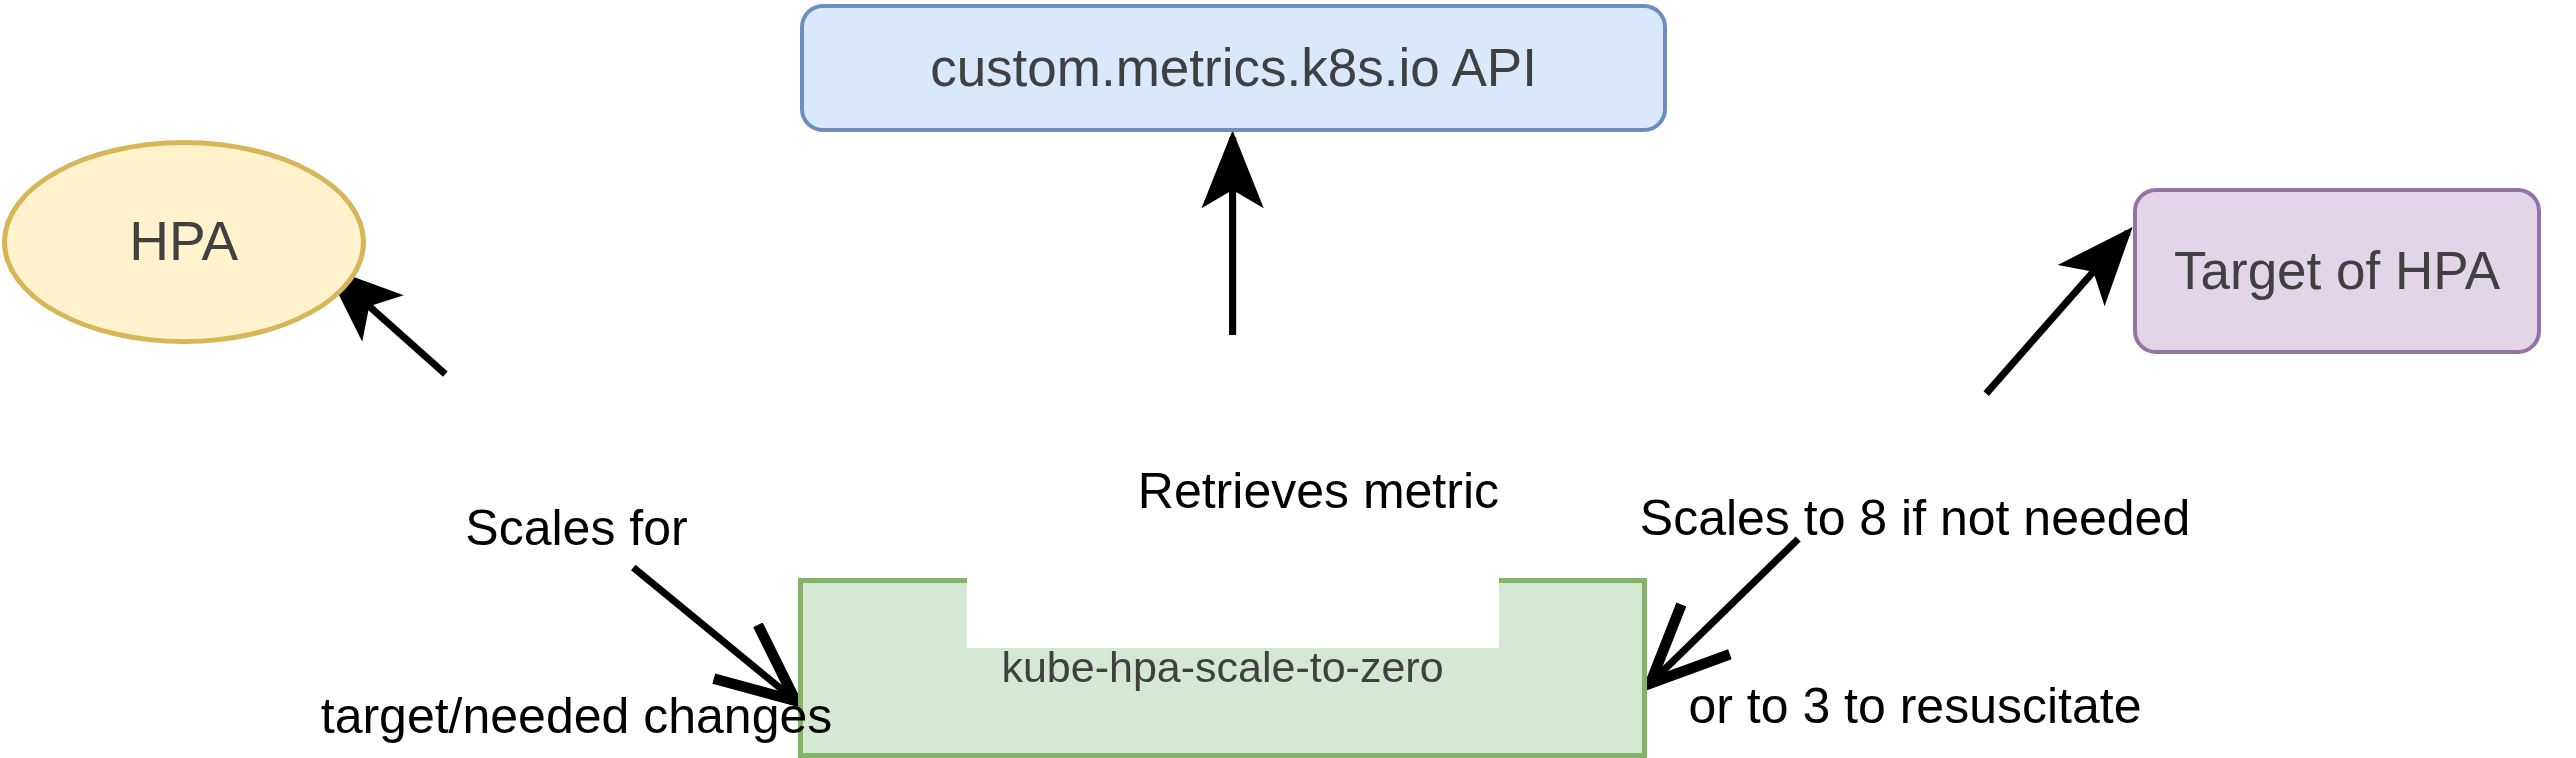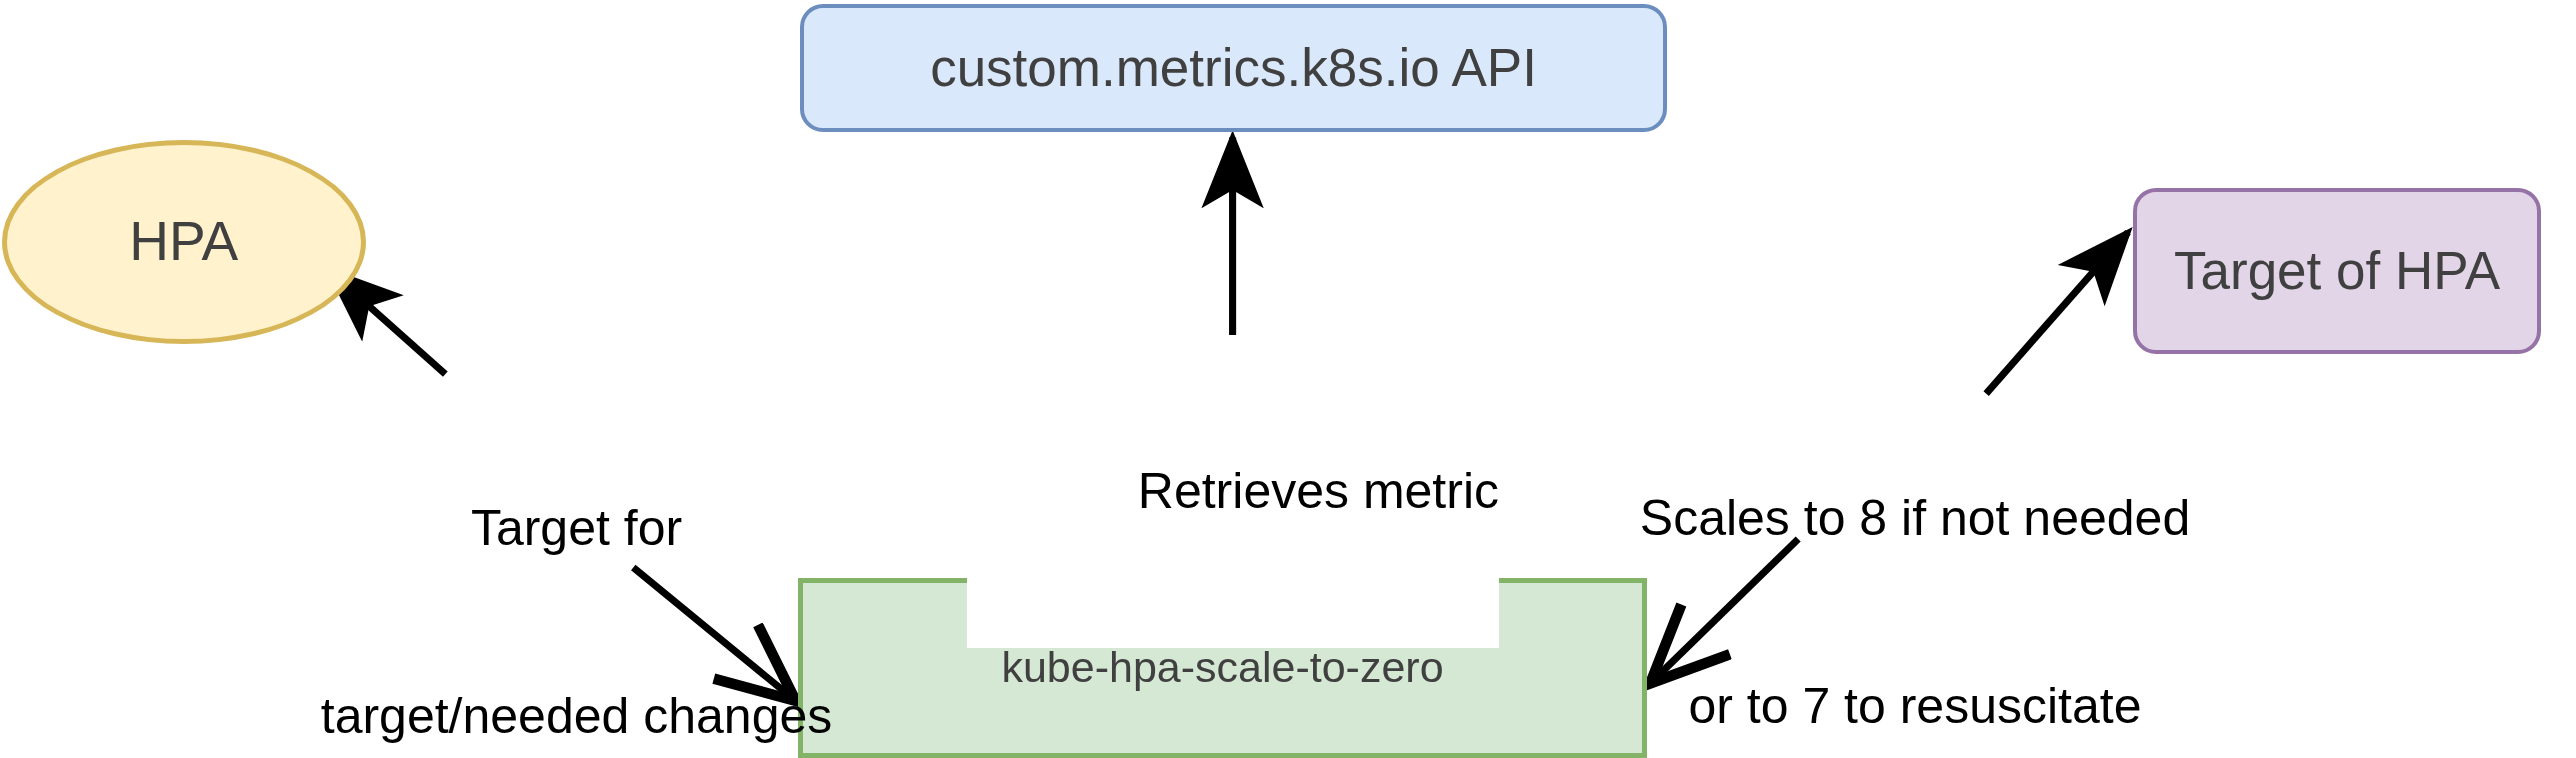--- a/index.html
+++ b/index.html
@@ -164,27 +164,27 @@
 
   <div class="node" id="node-target-of-hpa">
     <span class="node-label">Target of HPA</span>
   </div>
 
   <div class="node" id="node-kube-hpa-scale-to-zero">
     <span class="node-label">kube-hpa-scale-to-zero</span>
   </div>
 
   <div class="edge-label" id="edge-label-watches">
-    <div>Target for</div>
+    <div>Scales for</div>
     <div>target/needed changes</div>
   </div>
 
   <div class="edge-label" id="edge-label-retrieves">
     <div>Retrieves metric</div>
   </div>
 
   <div class="edge-label" id="edge-label-scales">
     <div>Scales to 8 if not needed</div>
-    <div>or to 7 to resuscitate</div>
+    <div>or to 3 to resuscitate</div>
   </div>
 
 </div>
 
 
 </body></html>

